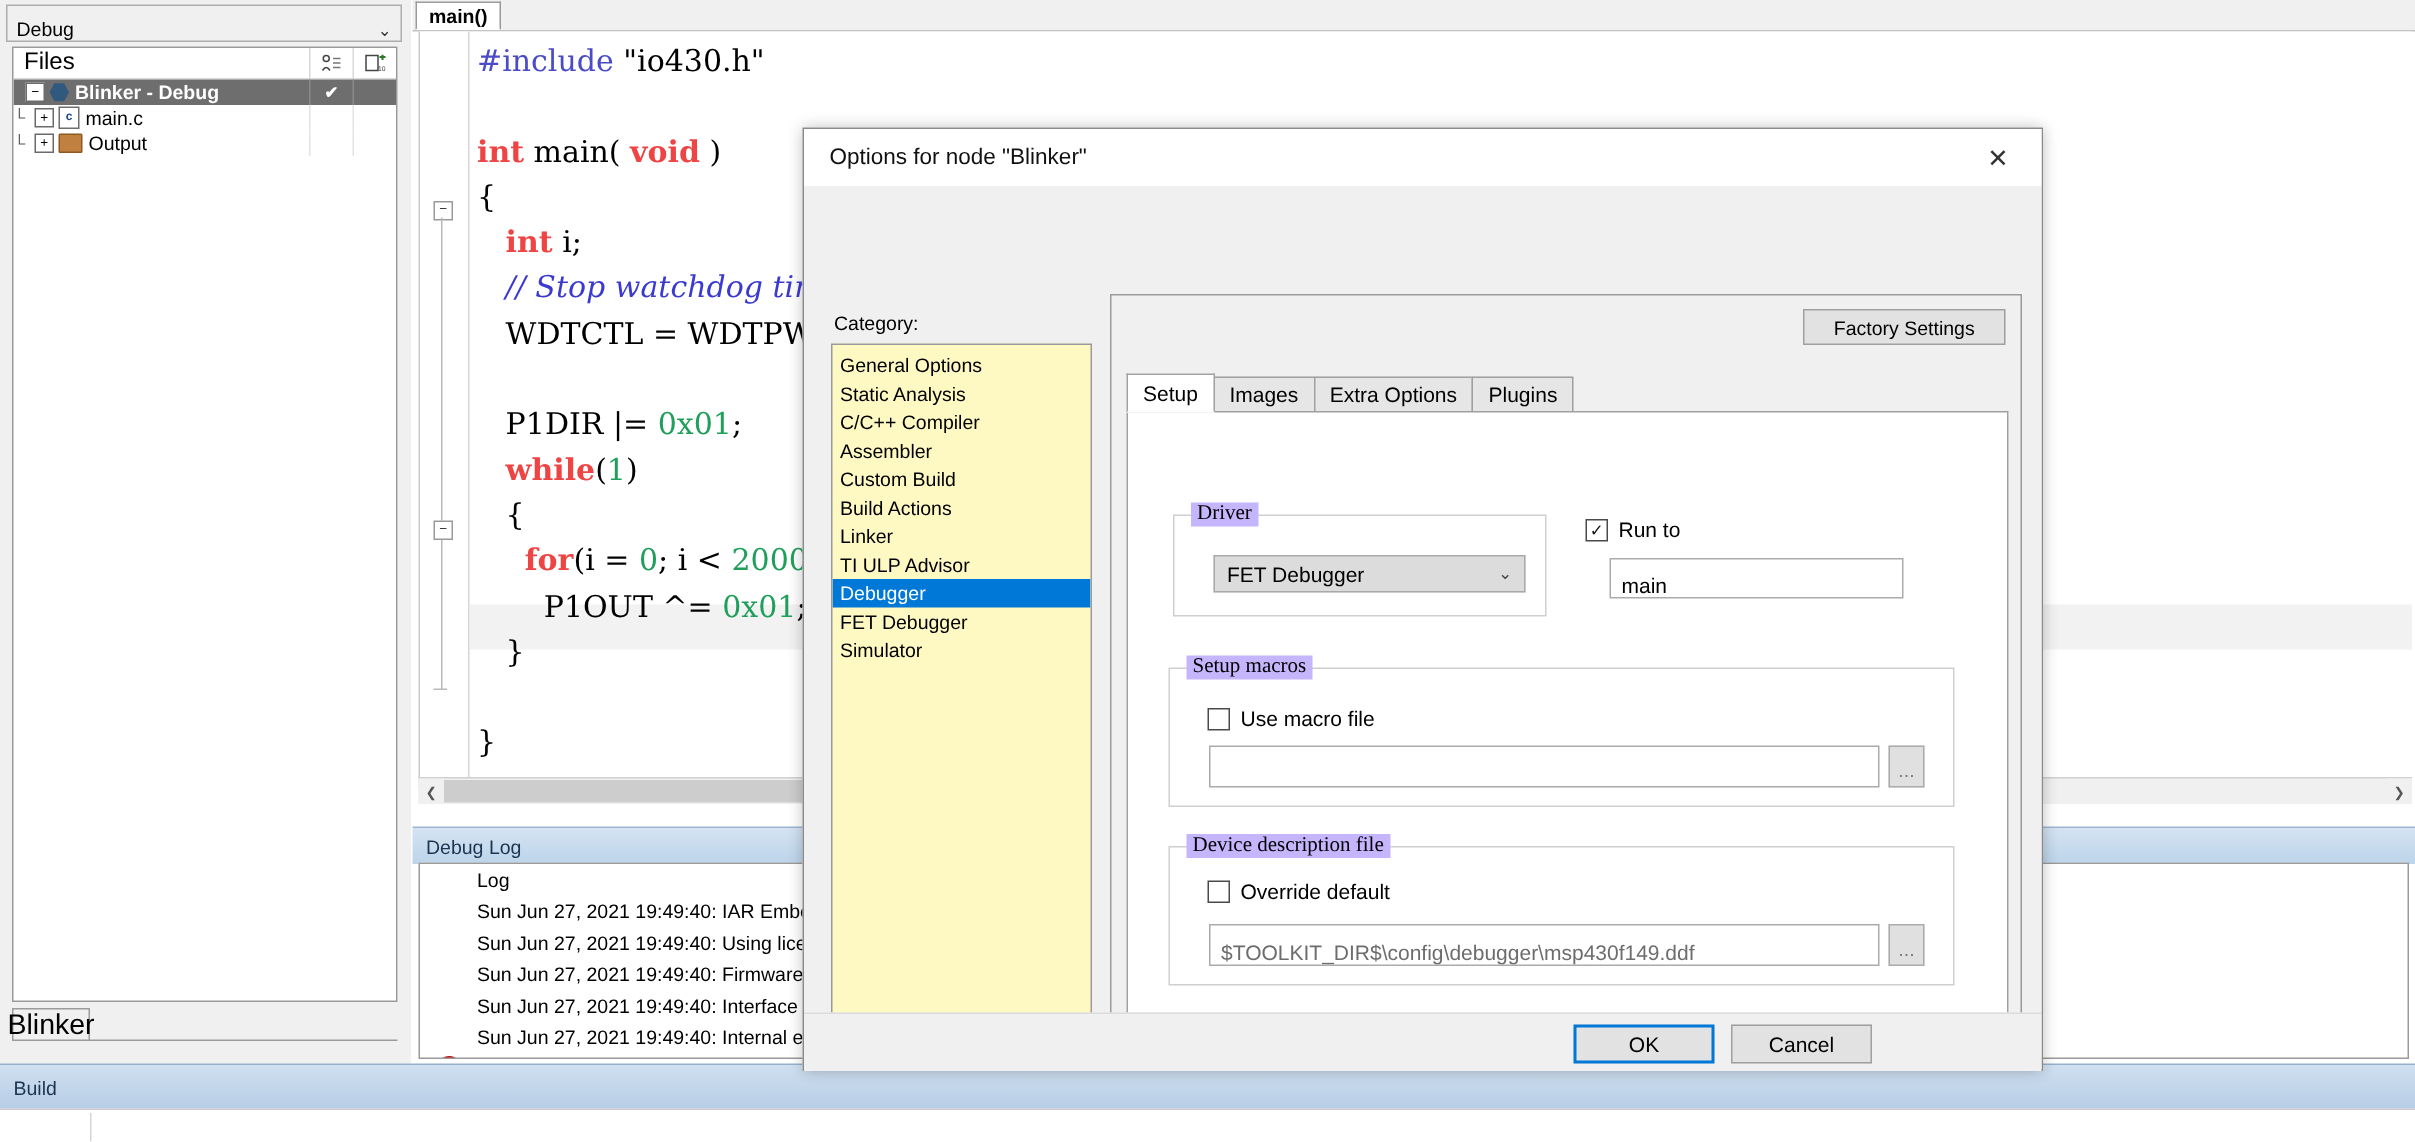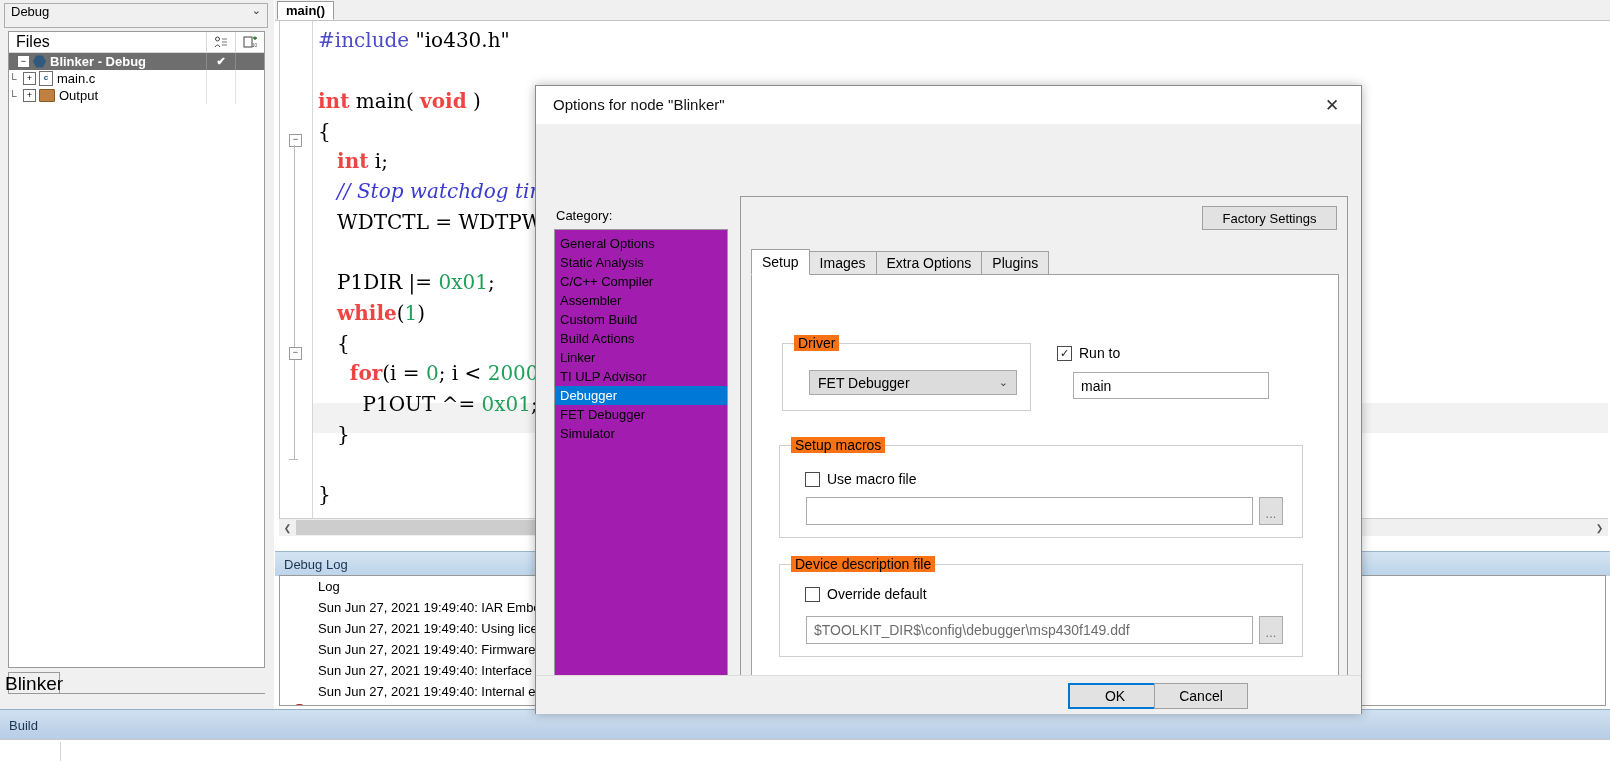--- a/index.html
+++ b/index.html
@@ -7,21 +7,21 @@
     width:1610px;height:761px;overflow:hidden;position:relative;
     background:#ffffff;
     font-family:"Liberation Sans",sans-serif;
     font-size:13px;color:#000;
     -webkit-font-smoothing:antialiased;
   }
   
   #workspace{position:absolute;left:0;top:0;width:274px;height:709px;background:#f0f0f0;}
   #ws-combo{position:absolute;left:4px;top:3px;width:264px;height:25px;
     background:#f0f0f0;border:1px solid #adadad;box-sizing:border-box;
-    display:flex;align-items:flex-start;padding:0 6px;font-size:13px;}
+    display:flex;align-items:flex-end;padding:0 6px;font-size:13px;}
   #ws-combo .lbl{flex:1;}
   #ws-combo .chev{font-size:11px;color:#333;}
   #ws-tree{position:absolute;left:8px;top:31px;width:257px;height:637px;
     background:#ffffff;border:1px solid #9a9a9a;box-sizing:border-box;overflow:hidden;}
   .tree-head{display:flex;height:20px;border-bottom:1px solid #d8d8d8;align-items:center;}
   .tree-head .th-files{flex:1;padding-left:7px;font-size:16px;}
   .tree-head .th-col{width:28px;border-left:1px solid #d8d8d8;height:20px;
     display:flex;align-items:center;justify-content:center;}
   .tree-row{display:flex;height:17px;align-items:center;font-size:13px;position:relative;}
   .tree-row .cells{flex:1;display:flex;align-items:center;height:17px;}
@@ -96,48 +96,48 @@
   
   #dlg{position:absolute;left:535px;top:85px;width:825px;height:627px;background:#fff;
      border:1px solid #8a8a8a;box-shadow:0 0 10px rgba(0,0,0,.28);}
   #dlg-title{position:absolute;left:0;top:0;width:100%;height:38px;background:#fff;}
   #dlg-title .t{position:absolute;left:17px;top:10px;font-size:15px;color:#111;}
   #dlg-close{position:absolute;right:8px;top:6px;width:42px;height:26px;
      display:flex;align-items:center;justify-content:center;font-size:17px;color:#333;
      cursor:default;}
   #dlg-body{position:absolute;left:0;top:38px;width:100%;height:551px;background:#f0f0f0;}
   #cat-label{position:absolute;left:20px;top:84px;font-size:13px;}
-  #cat-list{position:absolute;left:18px;top:105px;width:174px;height:472px;background:#a21caf;
+  #cat-list{position:absolute;left:18px;top:105px;width:174px;height:472px;background:#fef9c3;
      border:1px solid #9a9a9a;box-sizing:border-box;padding-top:4px;overflow:hidden;}
   .cat-item{height:19px;display:flex;align-items:center;padding-left:5px;font-size:13px;}
   .cat-item.ind{}
   .cat-item.sel{background:#0078d7;color:#fff;}
   #panel{position:absolute;left:204px;top:72px;width:608px;height:505px;background:#f0f0f0;
      border:1px solid #9a9a9a;box-sizing:border-box;}
   #factory{position:absolute;right:10px;top:9px;width:135px;height:24px;background:#e2e2e2;
      border:1px solid #a0a0a0;box-sizing:border-box;display:flex;align-items:center;
      justify-content:center;font-size:13px;}
   #tabs{position:absolute;left:10px;top:52px;height:26px;display:flex;align-items:flex-end;}
   .tab{height:24px;padding:0 10px;background:#e6e6e6;border:1px solid #a0a0a0;
      box-sizing:border-box;display:flex;align-items:center;font-size:14px;margin-right:-1px;}
   .tab.active{background:#fff;height:26px;border-bottom:1px solid #fff;position:relative;z-index:2;}
   #tabpane{position:absolute;left:10px;top:77px;width:588px;height:417px;background:#fff;
      border:1px solid #a0a0a0;box-sizing:border-box;}
   .grp{position:absolute;border:1px solid #cfcfcf;box-sizing:border-box;}
-  .grp > .gt{position:absolute;top:-9px;left:11px;background:#f97316;padding:0 4px;font-size:14px;}
+  .grp > .gt{position:absolute;top:-9px;left:11px;background:#c4b5fd;padding:0 4px;font-size:14px;font-family:Liberation Serif, serif;}
   .combo{background:#dcdcdc;border:1px solid #a9a9a9;box-sizing:border-box;
      display:flex;align-items:center;padding:0 8px;font-size:14px;}
   .combo .cv{flex:1;}
   .combo .cc{font-size:11px;color:#444;}
   .cbx{width:15px;height:15px;border:1px solid #4a4a4a;background:#fff;box-sizing:border-box;
      display:inline-flex;align-items:center;justify-content:center;font-size:11px;color:#111;
      flex:none;}
   .cbrow{display:flex;align-items:center;gap:7px;font-size:14px;}
   .tin{background:#fff;border:1px solid #ababab;box-sizing:border-box;
-     display:flex;align-items:center;padding:0 7px;font-size:14px;}
+     display:flex;align-items:flex-end;padding:0 7px;font-size:14px;}
   .tin.dis{color:#6d6d6d;}
   .dots{background:#e0e0e0;border:1px solid #ababab;box-sizing:border-box;
      display:flex;align-items:flex-end;justify-content:center;font-size:13px;color:#7a7a7a;
      padding-bottom:3px;}
   #dlg-foot{position:absolute;left:0;top:589px;width:100%;height:38px;background:#f0f0f0;
      border-top:1px solid #dcdcdc;}
   .btn{position:absolute;top:7px;height:26px;width:94px;background:#e2e2e2;
      border:1px solid #a0a0a0;box-sizing:border-box;display:flex;align-items:center;
      justify-content:center;font-size:14px;}
   .btn.focus{border:2px solid #0078d7;}
@@ -418,20 +418,20 @@
           <div class="dots" style="position:absolute;left:479px;top:51px;width:24px;height:28px;">
             <span>...</span>
           </div>
         </div>
 
       </div>
     </div>
   </div>
 
   <div id="dlg-foot">
-    <div class="btn focus" style="left:532px;align-items:center;">
+    <div class="btn focus" style="left:513px;align-items:center;">
       <span>OK</span>
     </div>
     <div class="btn" style="left:618px;">
       <span>Cancel</span>
     </div>
   </div>
 </div>
 
 </body></html>

